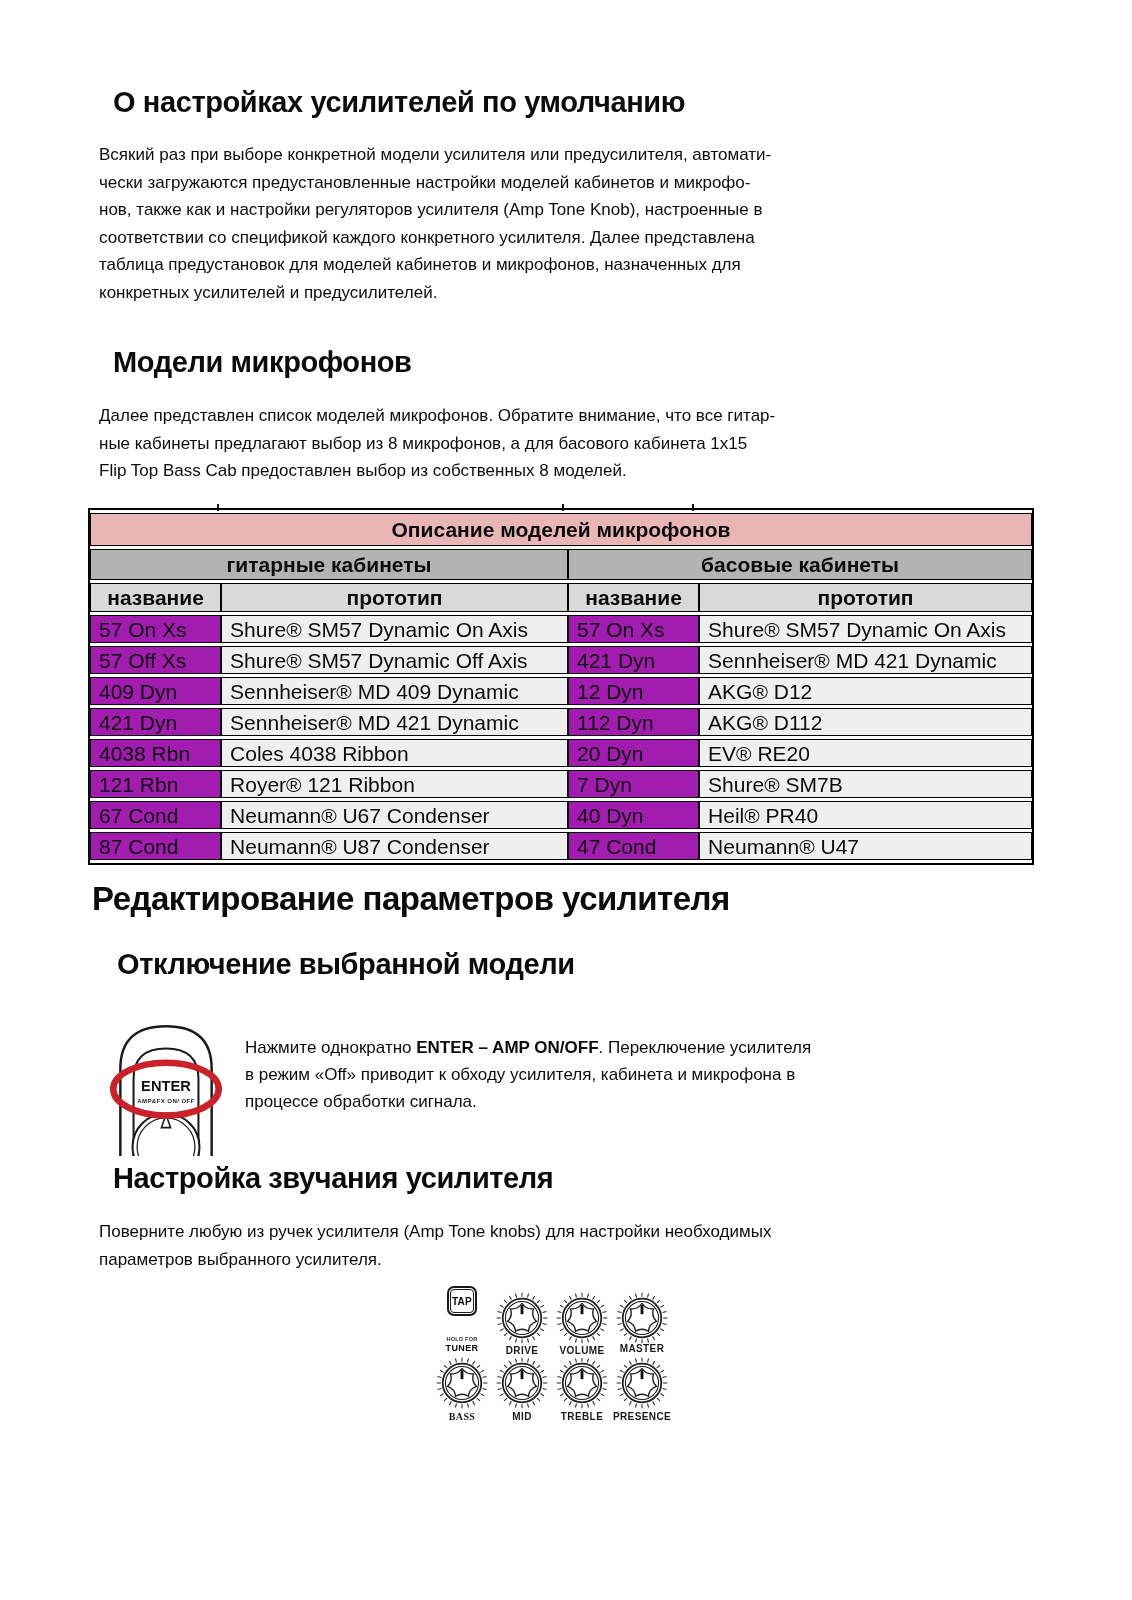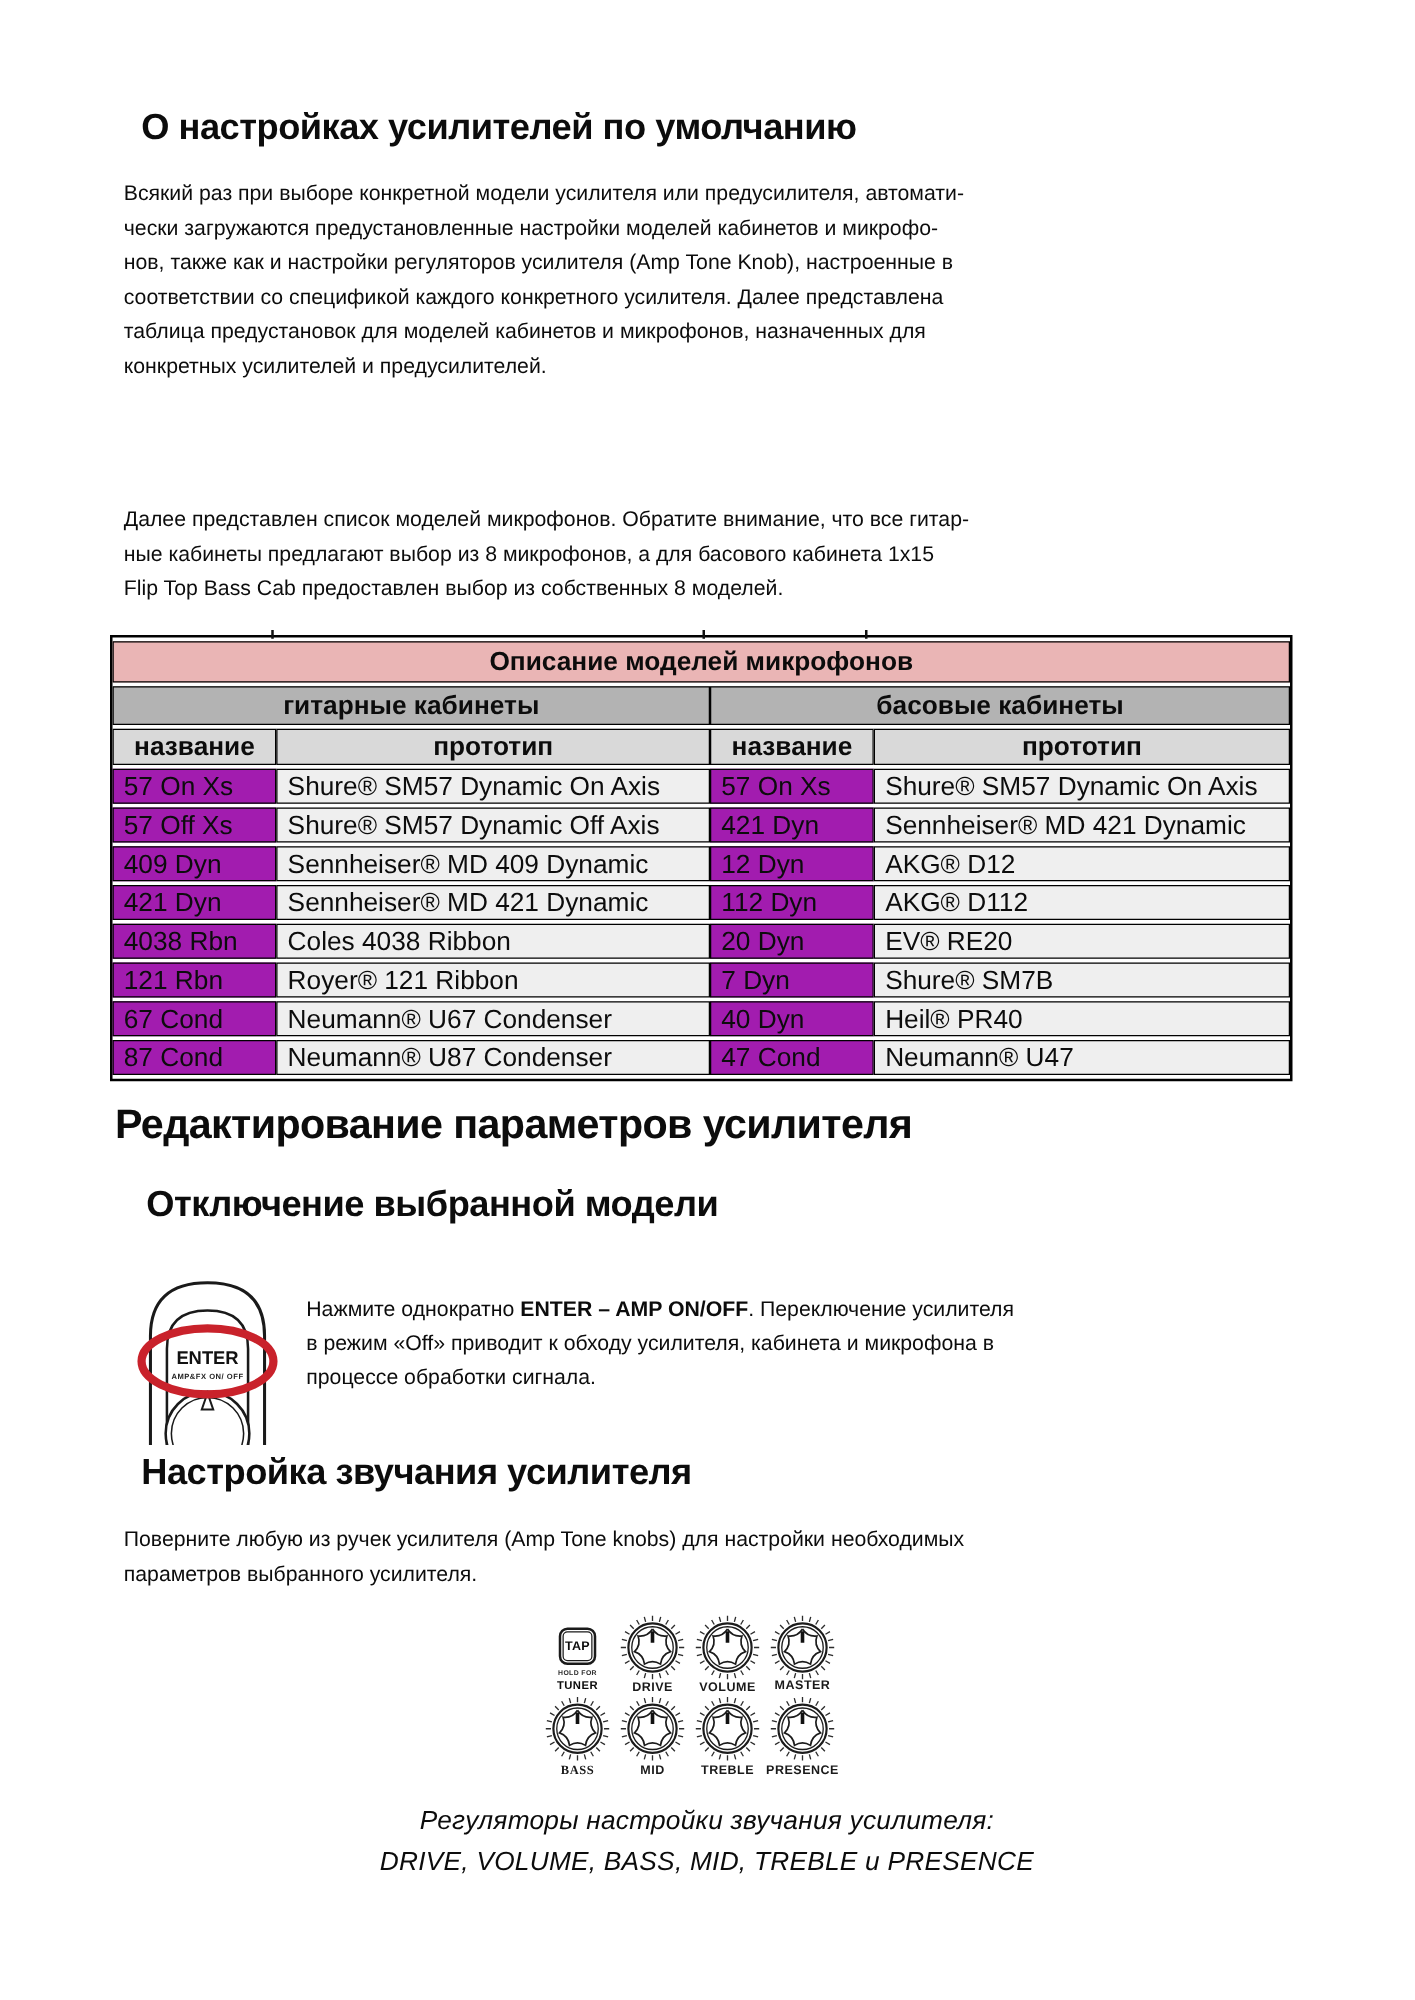--- a/index.html
+++ b/index.html
@@ -18,41 +18,42 @@
   th.tbl-colhead{background:var(--table-colhead-bg);text-align:center;font-weight:bold;height:25px;line-height:24px;}
   td.name{background:#a21caf;text-align:left;height:24px;line-height:23px;}
   td.proto{background:var(--table-cell-bg);text-align:left;height:24px;line-height:23px;}
   .tick{position:absolute;width:2px;height:7px;background:#111;top:-4px;}
   
   #enter-svg{left:100px;top:1014px;}
   
   #amp-controls{left:420px;top:1286px;width:300px;height:160px;}
   .knob{position:absolute;width:54px;height:54px;}
   .knob-label{position:absolute;width:84px;text-align:center;font-size:10px;font-weight:bold;letter-spacing:.4px;color:#1a1a1a;}
-  .tap-outer{position:absolute;left:27px;top:16px;width:30px;height:30px;border:2.5px solid #1a1a1a;border-radius:7px;box-sizing:border-box;padding:1px;}
+  .tap-outer{position:absolute;left:27px;top:0;width:30px;height:30px;border:2.5px solid #1a1a1a;border-radius:7px;box-sizing:border-box;padding:1px;}
   .tap-inner{width:100%;height:100%;border:1.5px solid #1a1a1a;border-radius:4px;box-sizing:border-box;display:flex;align-items:center;justify-content:center;font-size:10px;font-weight:bold;letter-spacing:.3px;}
   .tap-sub1{position:absolute;left:2px;top:50px;width:80px;text-align:center;font-size:5.5px;font-weight:bold;color:#2d2d2d;letter-spacing:.3px;}
   .tap-sub2{position:absolute;left:2px;top:57px;width:80px;text-align:center;font-size:9px;font-weight:bold;letter-spacing:.4px;}
   #caption{left:99px;top:1440px;width:933px;text-align:center;font-size:21px;font-style:italic;line-height:33px;white-space:pre-line;letter-spacing:.2px;}
   svg text{font-family:"Liberation Sans","DejaVu Sans",sans-serif;}
 </style>
 </head>
 <body>
 
 <div id="page">
 
   <div class="abs h-section" style="left:113px;top:86px;">О настройках усилителей по умолчанию</div>
 
   <div class="abs para" style="left:99px;top:141px;">Всякий раз при выборе конкретной модели усилителя или предусилителя, автомати-
 чески загружаются предустановленные настройки моделей кабинетов и микрофо-
 нов, также как и настройки регуляторов усилителя (Amp Tone Knob), настроенные в
 соответствии со спецификой каждого конкретного усилителя. Далее представлена
 таблица предустановок для моделей кабинетов и микрофонов, назначенных для
 конкретных усилителей и предусилителей.</div>
 
+  <div class="abs h-section" style="left:113px;top:346px;">Модели микрофонов</div>
 
   <div class="abs para" style="left:99px;top:402px;">Далее представлен список моделей микрофонов. Обратите внимание, что все гитар-
 ные кабинеты предлагают выбор из 8 микрофонов, а для басового кабинета 1x15
 Flip Top Bass Cab предоставлен выбор из собственных 8 моделей.</div>
 
   <div class="abs tbl-wrap">
     <div class="tick" style="left:129px;"></div>
     <div class="tick" style="left:474px;"></div>
     <div class="tick" style="left:604px;"></div>
     <table class="mic">
@@ -390,16 +391,14 @@
     <circle r="17.2" fill="none" stroke="#1c1c1c" stroke-width="1.1"></circle>
     <path d="M0.00,-15.30 Q4.17,-8.65 11.96,-9.54 Q9.36,-2.14 14.92,3.40 Q7.51,5.99 6.64,13.78 Q0.00,9.60 -6.64,13.78 Q-7.51,5.99 -14.92,3.40 Q-9.36,-2.14 -11.96,-9.54 Q-4.17,-8.65 -0.00,-15.30" fill="none" stroke="#1c1c1c" stroke-width="1.4"></path>
     <line x1="0" y1="-4" x2="0" y2="-13.5" stroke="#111" stroke-width="3"></line>
   </svg></div>
     <div class="knob-label" style="left:0px;top:125px;font-family:Liberation Serif, serif;">BASS</div>
     <div class="knob-label" style="left:60px;top:125px;">MID</div>
     <div class="knob-label" style="left:120px;top:125px;">TREBLE</div>
     <div class="knob-label" style="left:180px;top:125px;">PRESENCE</div>
   </div>
 
-  <div class="abs" id="caption">Регуляторы настройки звучания усилителя:
-DRIVE, VOLUME, BASS, MID, TREBLE и PRESENCE</div>
 
 </div>
 
 </body></html>

